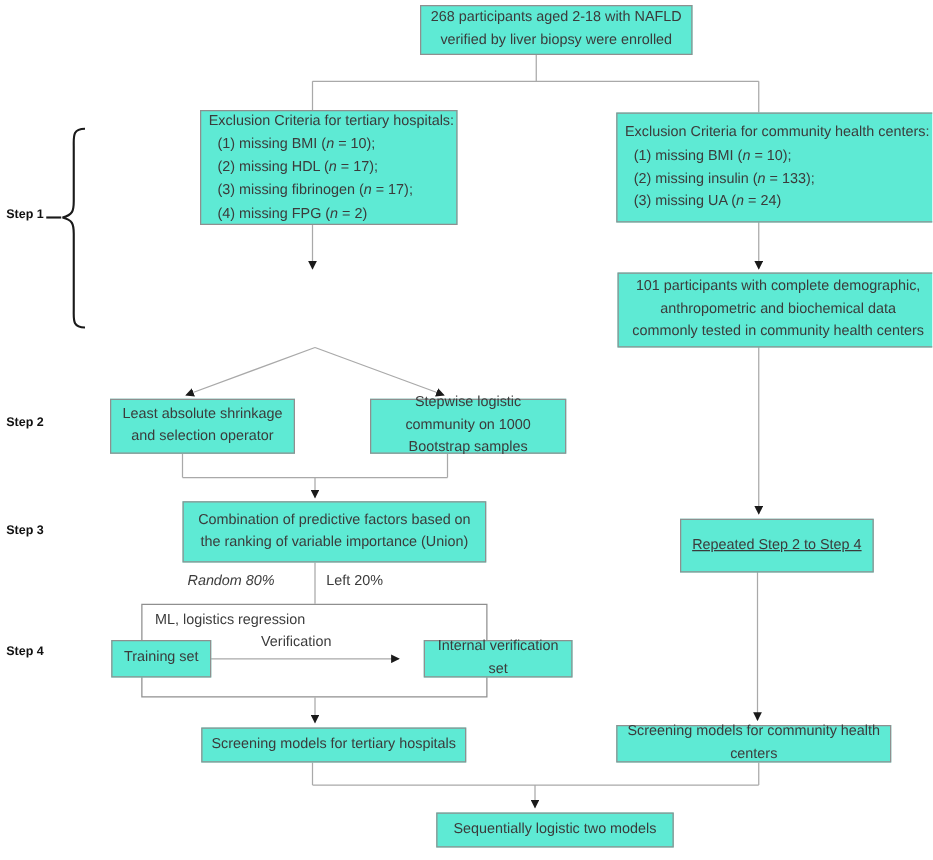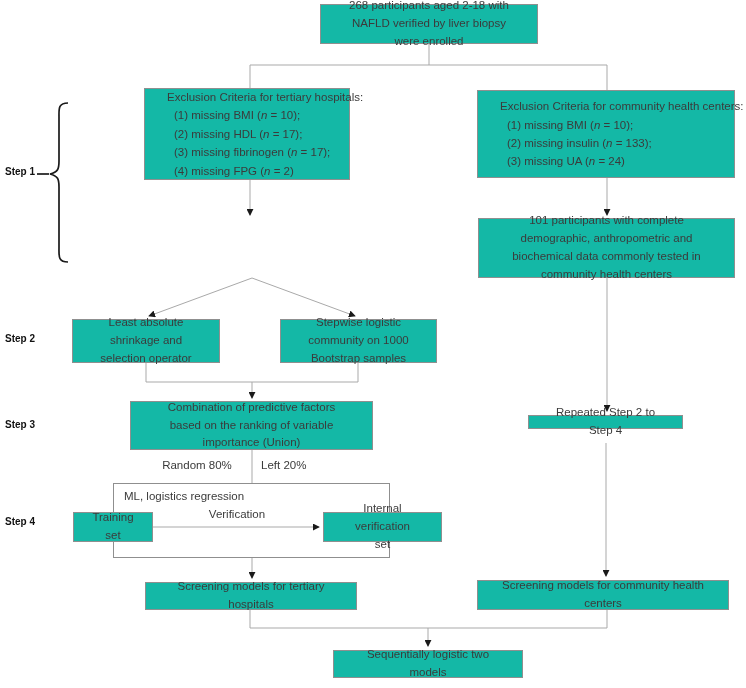--- a/index.html
+++ b/index.html
@@ -10,28 +10,29 @@
     background: #ffffff;
     font-family: "Liberation Sans", "DejaVu Sans", sans-serif;
     color: #3b3b3b;
     font-size: 11.5px;
     overflow: hidden;
   }
   #wires { position: absolute; left: 0; top: 0; width: 746px; height: 688px; }
   .box {
     position: absolute;
     border: 1px solid #8f8f8f;
-    background: #14b8a6;
+    background: #5eead4;
     box-sizing: border-box;
     display: flex;
     align-items: center;
     justify-content: center;
     text-align: center;
     line-height: 1.55;
-    padding: 2px 22px;
+    padding: 2px 6px;
+    margin-left: 16px;
   }
   .box.left-align {
     flex-direction: column;
     align-items: flex-start;
     justify-content: center;
     text-align: left;
     line-height: 1.6;
   }
   .excl-title { white-space: nowrap; }
   .excl-item { white-space: nowrap; padding-left: 7px; }
@@ -128,29 +129,29 @@
     <div class="excl-item">(3) missing UA (<i>n</i> = 24)</div>
   </div>
 
   <div class="box" style="left:478px; top:218px; width:257px; height:60px;">101 participants with complete demographic, anthropometric and biochemical data commonly tested in community health centers</div>
 
   <div class="box" style="left:72px; top:319px; width:148px; height:44px;">Least absolute shrinkage and selection operator</div>
   <div class="box" style="left:280px; top:319px; width:157px; height:44px;">Stepwise logistic community on 1000 Bootstrap samples</div>
 
   <div class="box" style="left:130px; top:401px; width:243px; height:49px;">Combination of predictive factors based on the ranking of variable importance (Union)</div>
 
-  <div class="flabel" style="left:150px; top:459px; width:94px; text-align:center;">Random 80%</div>
+  <div class="flabel" style="left:150px; top:459px; width:94px; text-align:left;font-style:italic;">Random 80%</div>
   <div class="flabel" style="left:261px; top:459px;">Left 20%</div>
 
   <div class="container-rect" style="left:113px; top:483px; width:277px; height:75px;"></div>
   <div class="flabel" style="left:124px; top:490px;">ML, logistics regression</div>
   <div class="box inner-box" style="left:73px; top:512px; width:80px; height:30px;">Training set</div>
   <div class="flabel" style="left:190px; top:508px; width:94px; text-align:center;">Verification</div>
   <div class="box inner-box" style="left:323px; top:512px; width:119px; height:30px;">Internal verification set</div>
 
-  <div class="box" style="left:528px; top:415px; width:155px; height:14px;">Repeated Step 2 to Step 4</div>
+  <div class="box" style="left:528px; top:415px; width:155px; height:43px;text-decoration:underline;">Repeated Step 2 to Step 4</div>
 
   <div class="box" style="left:145px; top:582px; width:212px; height:28px;">Screening models for tertiary hospitals</div>
-  <div class="box" style="left:477px; top:580px; width:252px; height:30px;">Screening models for community health centers</div>
+  <div class="box" style="left:477px; top:580px; width:220px; height:30px;">Screening models for community health centers</div>
 
   <div class="box" style="left:333px; top:650px; width:190px; height:28px;">Sequentially logistic two models</div>
 
 </div>
 
 </body></html>

